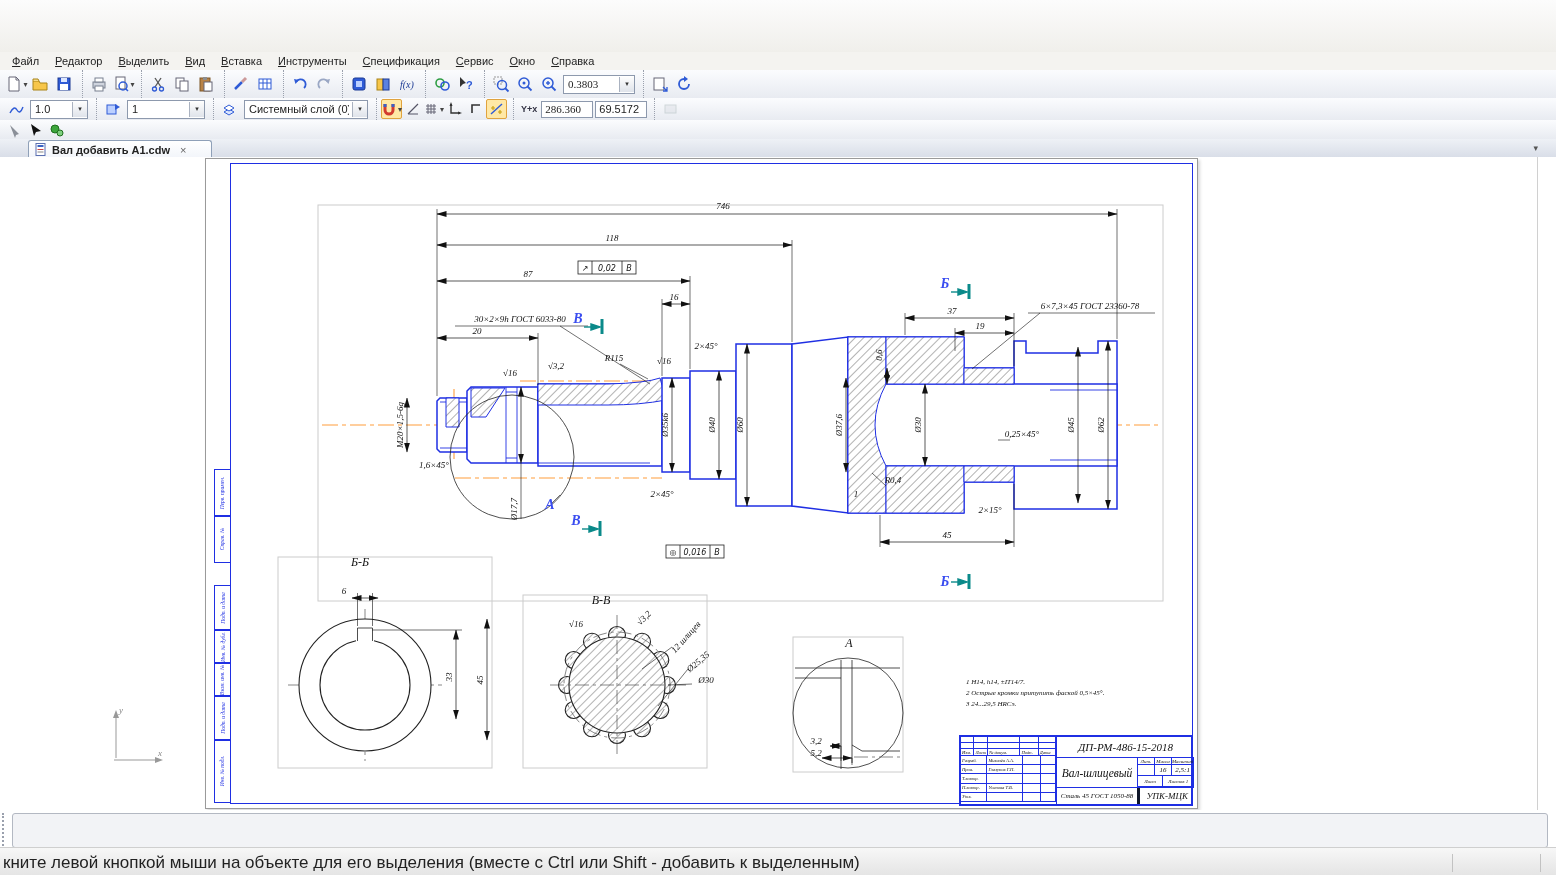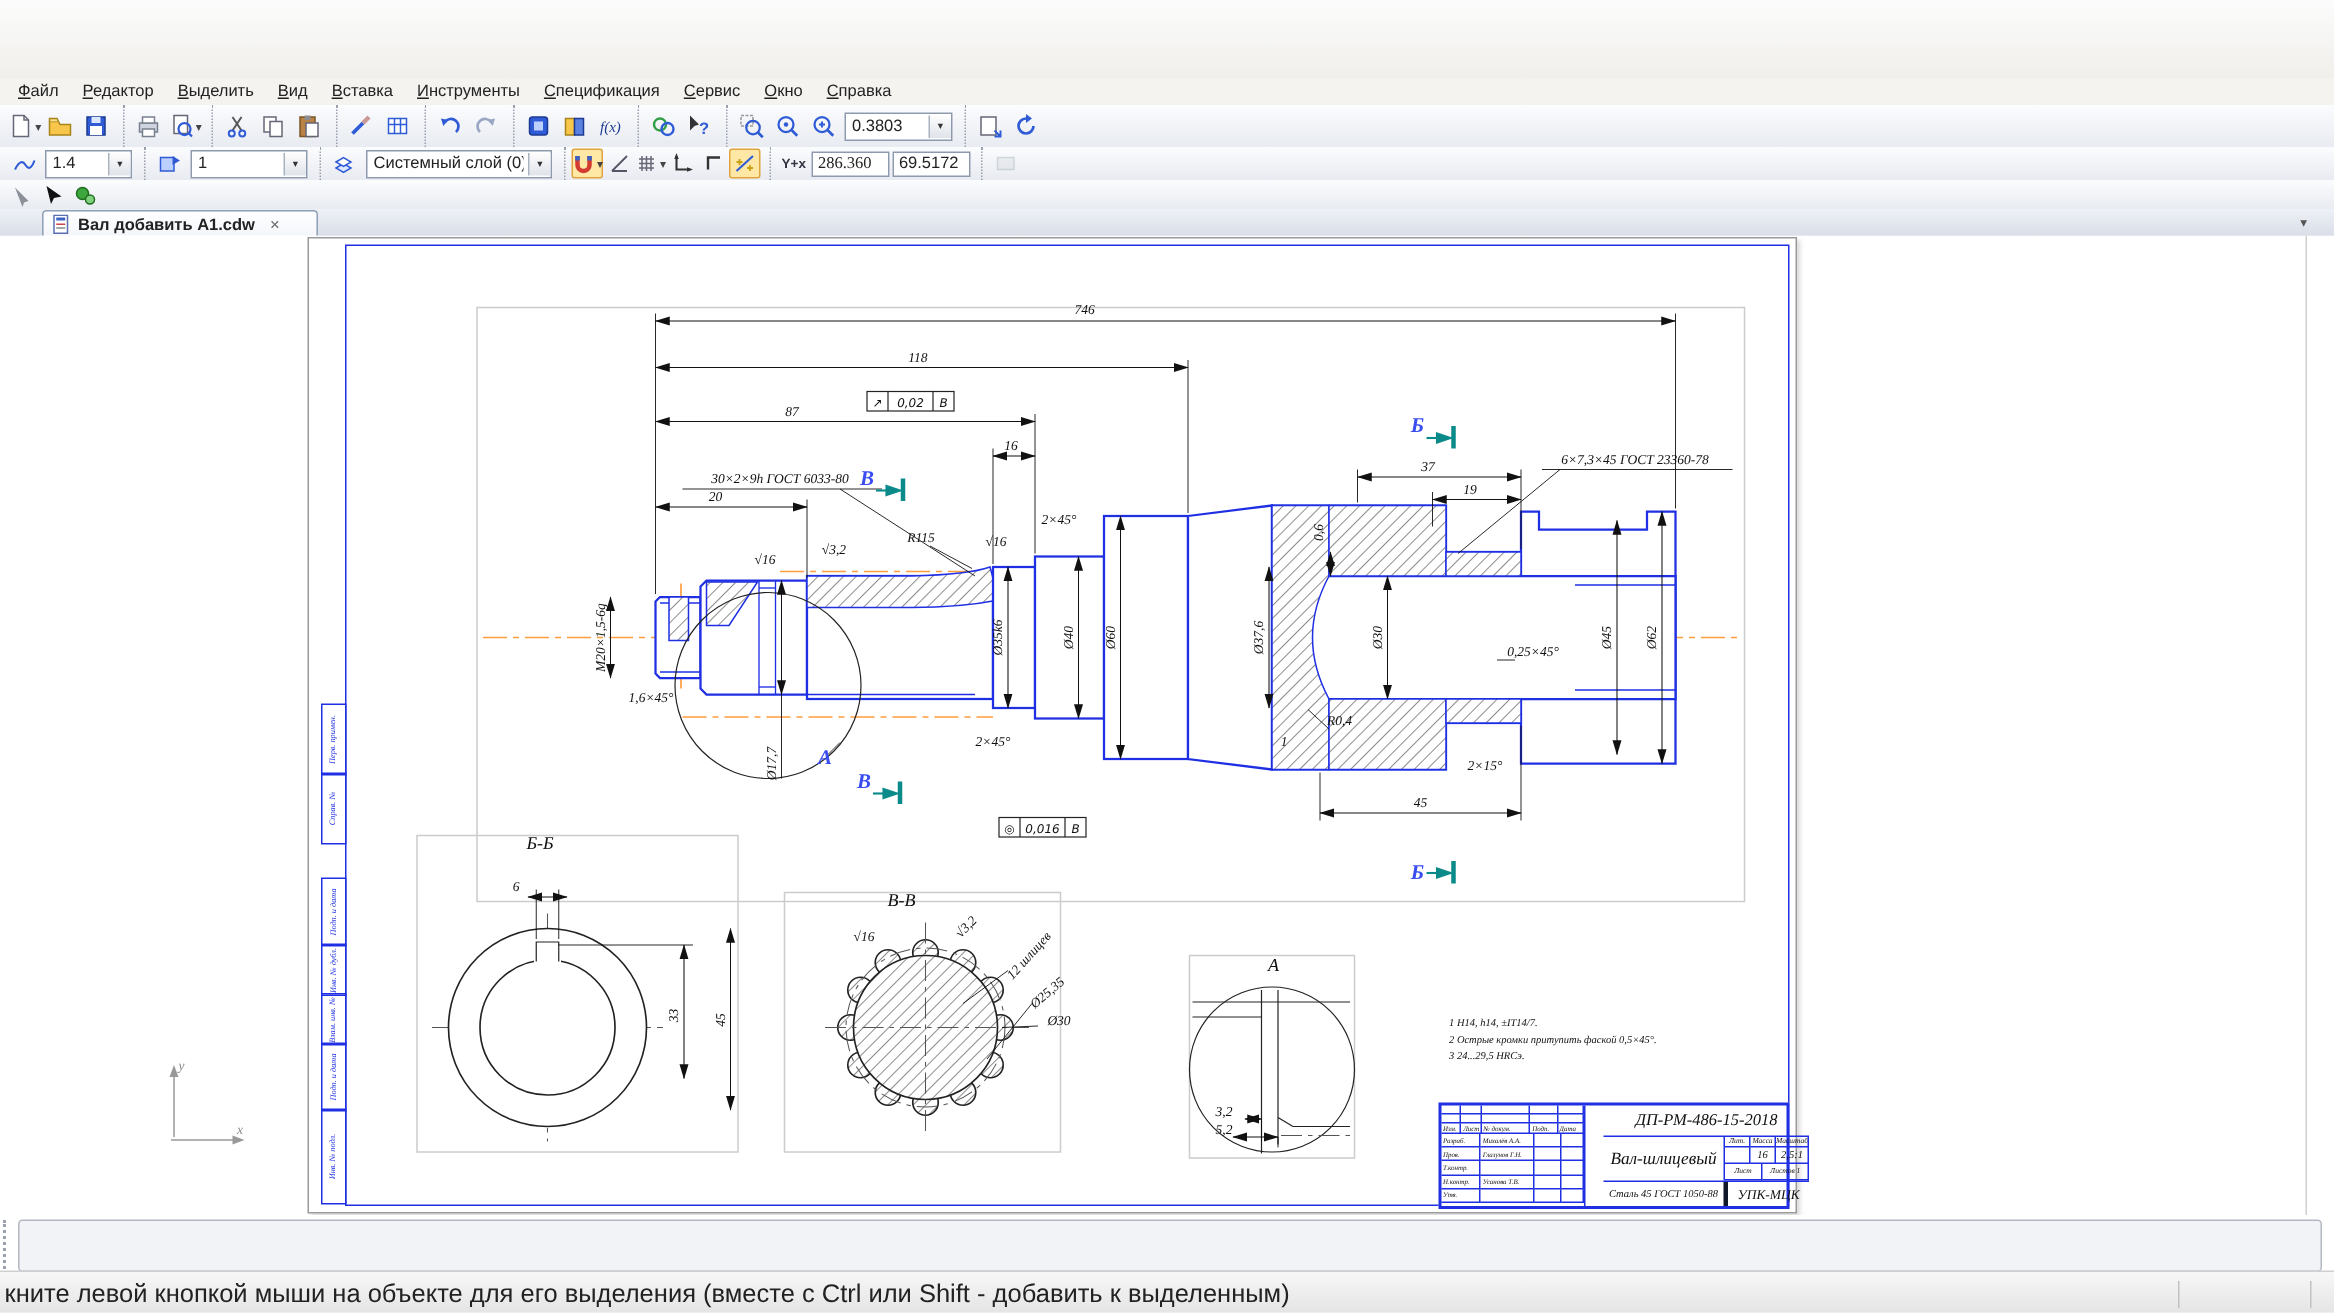--- a/index.html
+++ b/index.html
@@ -66,21 +66,21 @@
   .ext{stroke:#111;stroke-width:.6;fill:none;}
   .dimt{font:italic 9px "Liberation Serif",serif;fill:#111;text-anchor:middle;}
   .secletter{font:italic bold 14px "Liberation Serif",serif;fill:#3a4df0;text-anchor:middle;}
   .vtitle{font:italic 12px "Liberation Serif",serif;fill:#111;text-anchor:middle;}
   .tolt{font:italic 8px "DejaVu Sans",sans-serif;fill:#111;text-anchor:middle;}
   .orig{font:italic 9px "Liberation Serif",serif;fill:#888;}
   
   #notes{position:absolute;left:760px;top:518px;width:230px;font-family:"Liberation Serif",serif;
       font-style:italic;font-size:7px;color:#111;line-height:11px;}
   #tblock{position:absolute;left:753px;top:576px;width:230px;height:67px;border:2px solid #1f2fe3;
-      display:flex;font-family:"Liberation Serif",serif;font-style:italic;color:#111;background:#fff;gap:12px;}
+      display:flex;font-family:"Liberation Serif",serif;font-style:italic;color:#111;background:#fff;}
   .tbL{width:95px;border-right:1px solid #1f2fe3;display:flex;flex-direction:column;}
   .tbrowx{display:flex;flex:0 0 auto;}
   .tbc{border-right:1px solid #1f2fe3;border-bottom:1px solid #1f2fe3;overflow:hidden;
       font-size:4.6px;display:flex;align-items:center;padding-left:1px;white-space:nowrap;}
   .tbR{flex:1;display:flex;flex-direction:column;}
   #tb-doc{height:20px;border-bottom:1px solid #1f2fe3;display:flex;align-items:center;
       justify-content:center;font-size:11px;}
   .tbmid{height:29px;display:flex;border-bottom:1px solid #1f2fe3;}
   #tb-name{width:80px;border-right:1px solid #1f2fe3;display:flex;align-items:center;
       justify-content:center;font-size:11.5px;}
@@ -306,21 +306,21 @@
         <div class="tbtn">
           <span>
             <svg width="18" height="18">
               <circle cx="8" cy="8" r="5" fill="none" stroke="#2f5bd6" stroke-width="1.5"></circle>
               <line x1="6" y1="8" x2="10" y2="8" stroke="#2f5bd6" stroke-width="1.4"></line>
               <line x1="8" y1="6" x2="8" y2="10" stroke="#2f5bd6" stroke-width="1.4"></line>
               <line x1="11.5" y1="11.5" x2="15.5" y2="15.5" stroke="#2f5bd6" stroke-width="1.8"></line>
             </svg>
           </span>
         </div>
-        <div class="combo" style="width: 66px;">
+        <div class="combo" style="width: 66px; font-family: Liberation Serif, serif;">
           <span class="cval">0.3803</span>
           <span class="cbtn">▾</span>
         </div>
       </div>
       <div class="tgroup grip">
         <div class="tbtn">
           <span>
             <svg width="18" height="18">
               <rect x="3" y="3" width="10" height="12" fill="#fff" stroke="#667"></rect>
               <path d="M12,12 l4,4 m0,-4 v4 h-4" stroke="#2f5bd6" fill="none" stroke-width="1.3"></path>
@@ -341,21 +341,21 @@
   <div id="tb2" class="tbrow">
       <div class="tgroup">
         <div class="tbtn">
           <span>
             <svg width="16" height="16">
               <path d="M2,12 Q6,4 9,9 T15,6" fill="none" stroke="#2f5bd6" stroke-width="1.4"></path>
             </svg>
           </span>
         </div>
         <div class="combo" style="width: 52px;">
-          <span class="cval">1.4</span>
+          <span class="cval">1.0</span>
           <span class="cbtn">▾</span>
         </div>
       </div>
       <div class="tgroup grip">
         <div class="tbtn">
           <span>
             <svg width="16" height="16">
               <rect x="2" y="4" width="9" height="9" fill="#bcd0ff" stroke="#2f5bd6"></rect>
               <polygon points="10,3 15,6 10,9" fill="#2f5bd6"></polygon>
             </svg>

